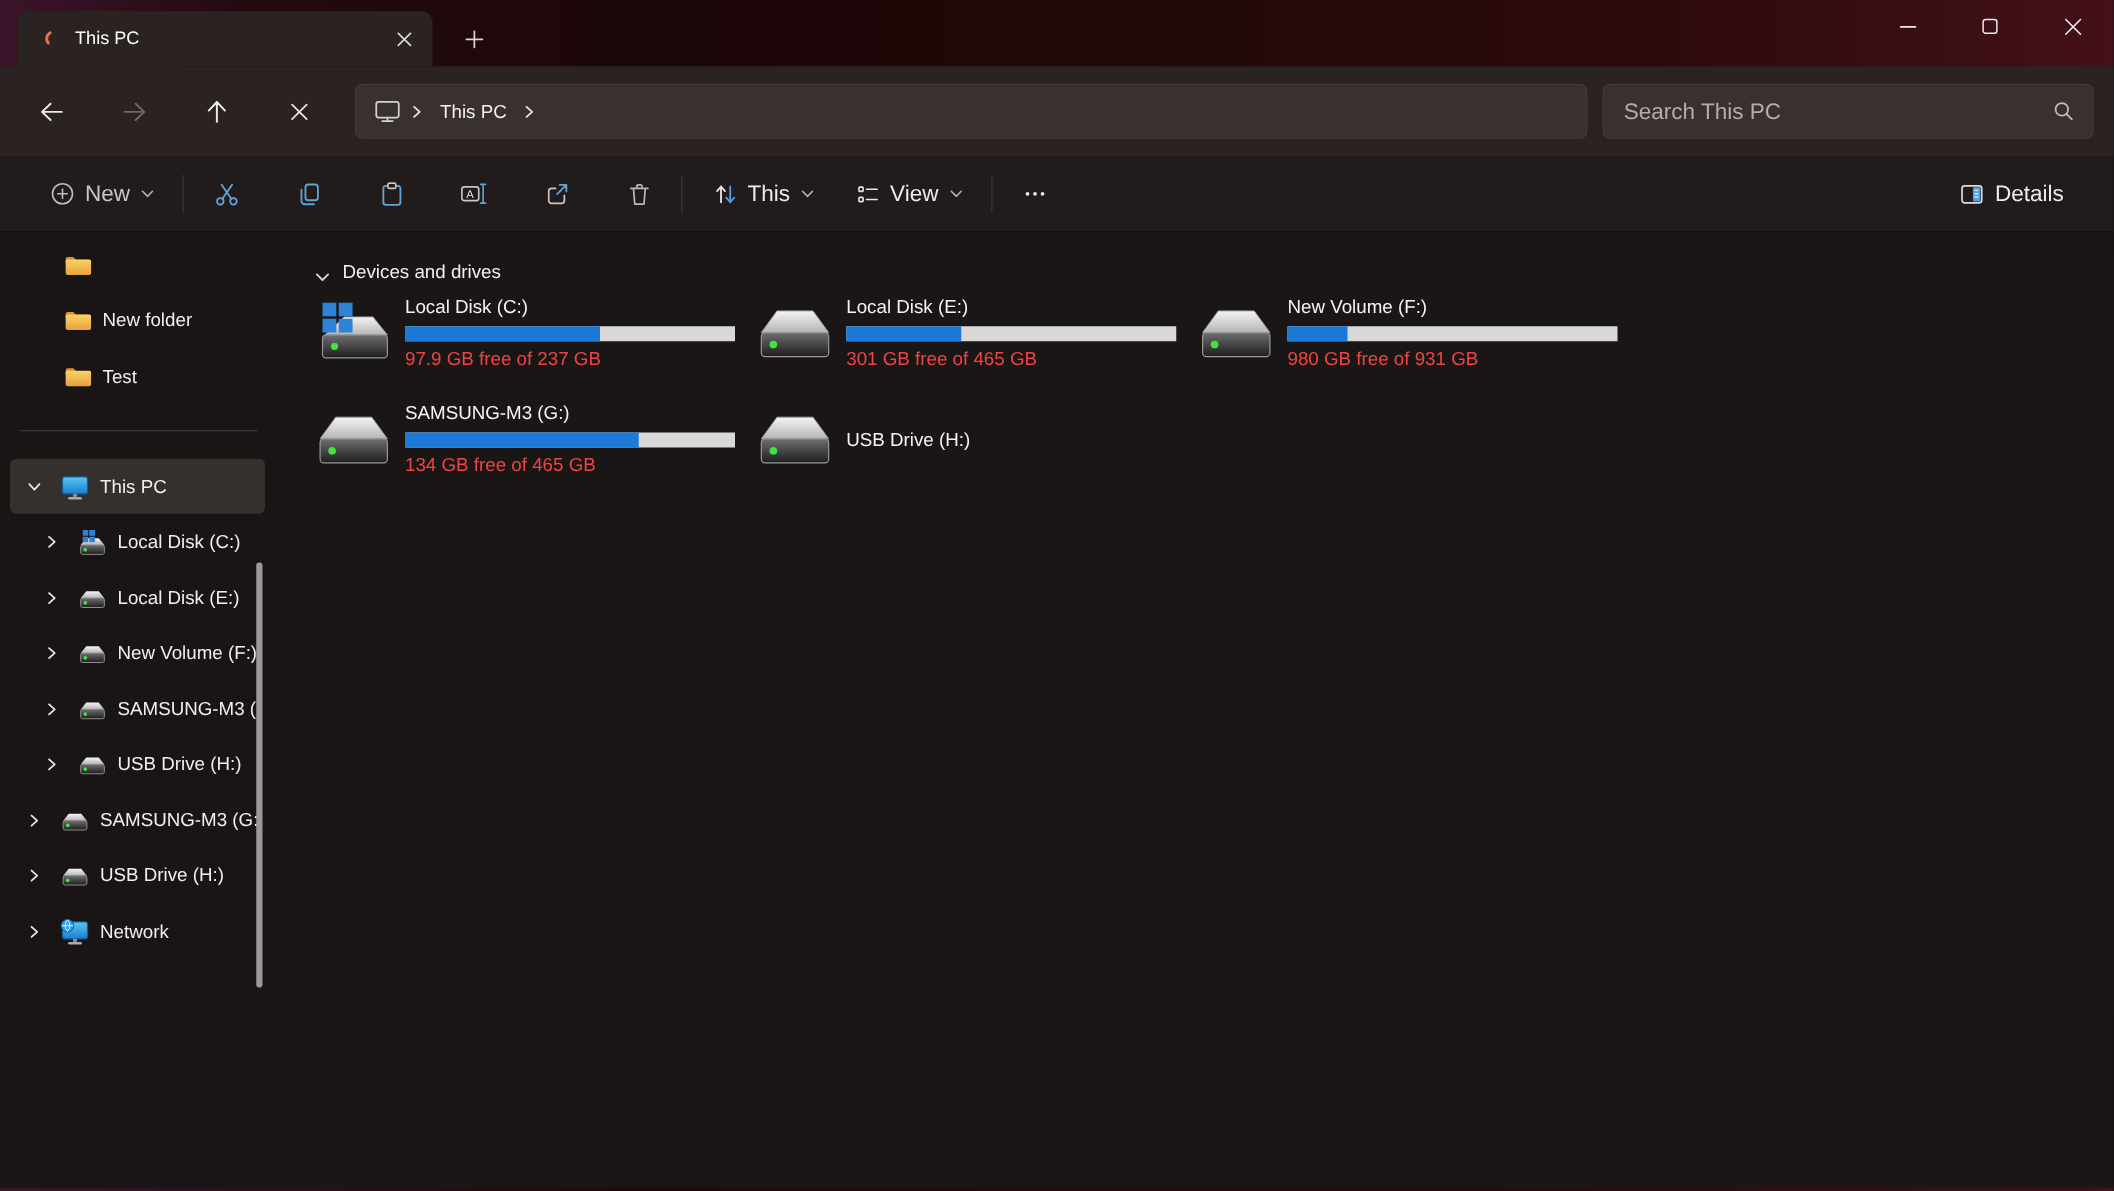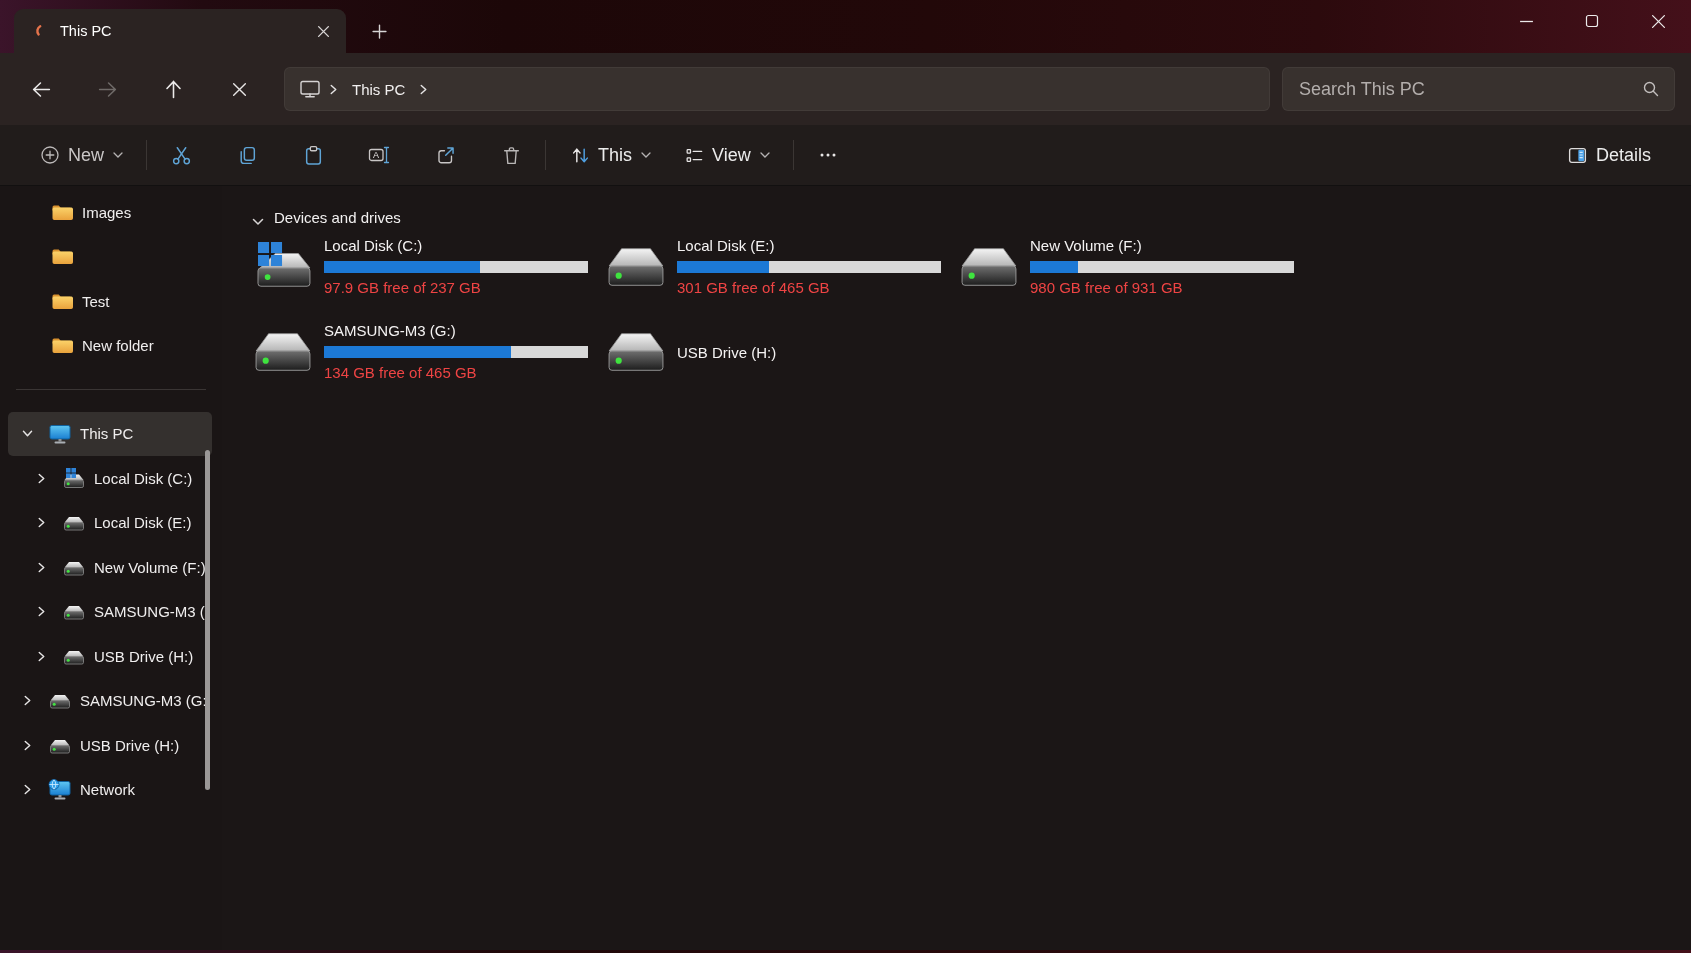--- a/index.html
+++ b/index.html
@@ -354,60 +354,47 @@
         <span class="chev">
             <svg width="9" height="11">
               <use href="#sym-chev"></use>
             </svg>
           </span>
         <span class="sicon">
             <svg width="22" height="19">
               <use href="#sym-folder"></use>
             </svg>
           </span>
-        <span class="slabel">Images</span>
+        <span class="slabel"></span>
       </div>
       <div class="srow lvl0 chev-none">
         <span class="chev">
             <svg width="9" height="11">
               <use href="#sym-chev"></use>
             </svg>
           </span>
         <span class="sicon">
             <svg width="22" height="19">
               <use href="#sym-folder"></use>
             </svg>
           </span>
-        <span class="slabel"></span>
+        <span class="slabel">New folder</span>
       </div>
       <div class="srow lvl0 chev-none">
         <span class="chev">
             <svg width="9" height="11">
               <use href="#sym-chev"></use>
             </svg>
           </span>
         <span class="sicon">
             <svg width="22" height="19">
               <use href="#sym-folder"></use>
             </svg>
           </span>
         <span class="slabel">Test</span>
-      </div>
-      <div class="srow lvl0 chev-none">
-        <span class="chev">
-            <svg width="9" height="11">
-              <use href="#sym-chev"></use>
-            </svg>
-          </span>
-        <span class="sicon">
-            <svg width="22" height="19">
-              <use href="#sym-folder"></use>
-            </svg>
-          </span>
-        <span class="slabel">New folder</span>
       </div>
 
       <div class="sdivider"></div>
 
       <div class="srow lvl0 selected chev-down">
         <span class="chev">
             <svg width="9" height="11">
               <use href="#sym-chev"></use>
             </svg>
           </span>

